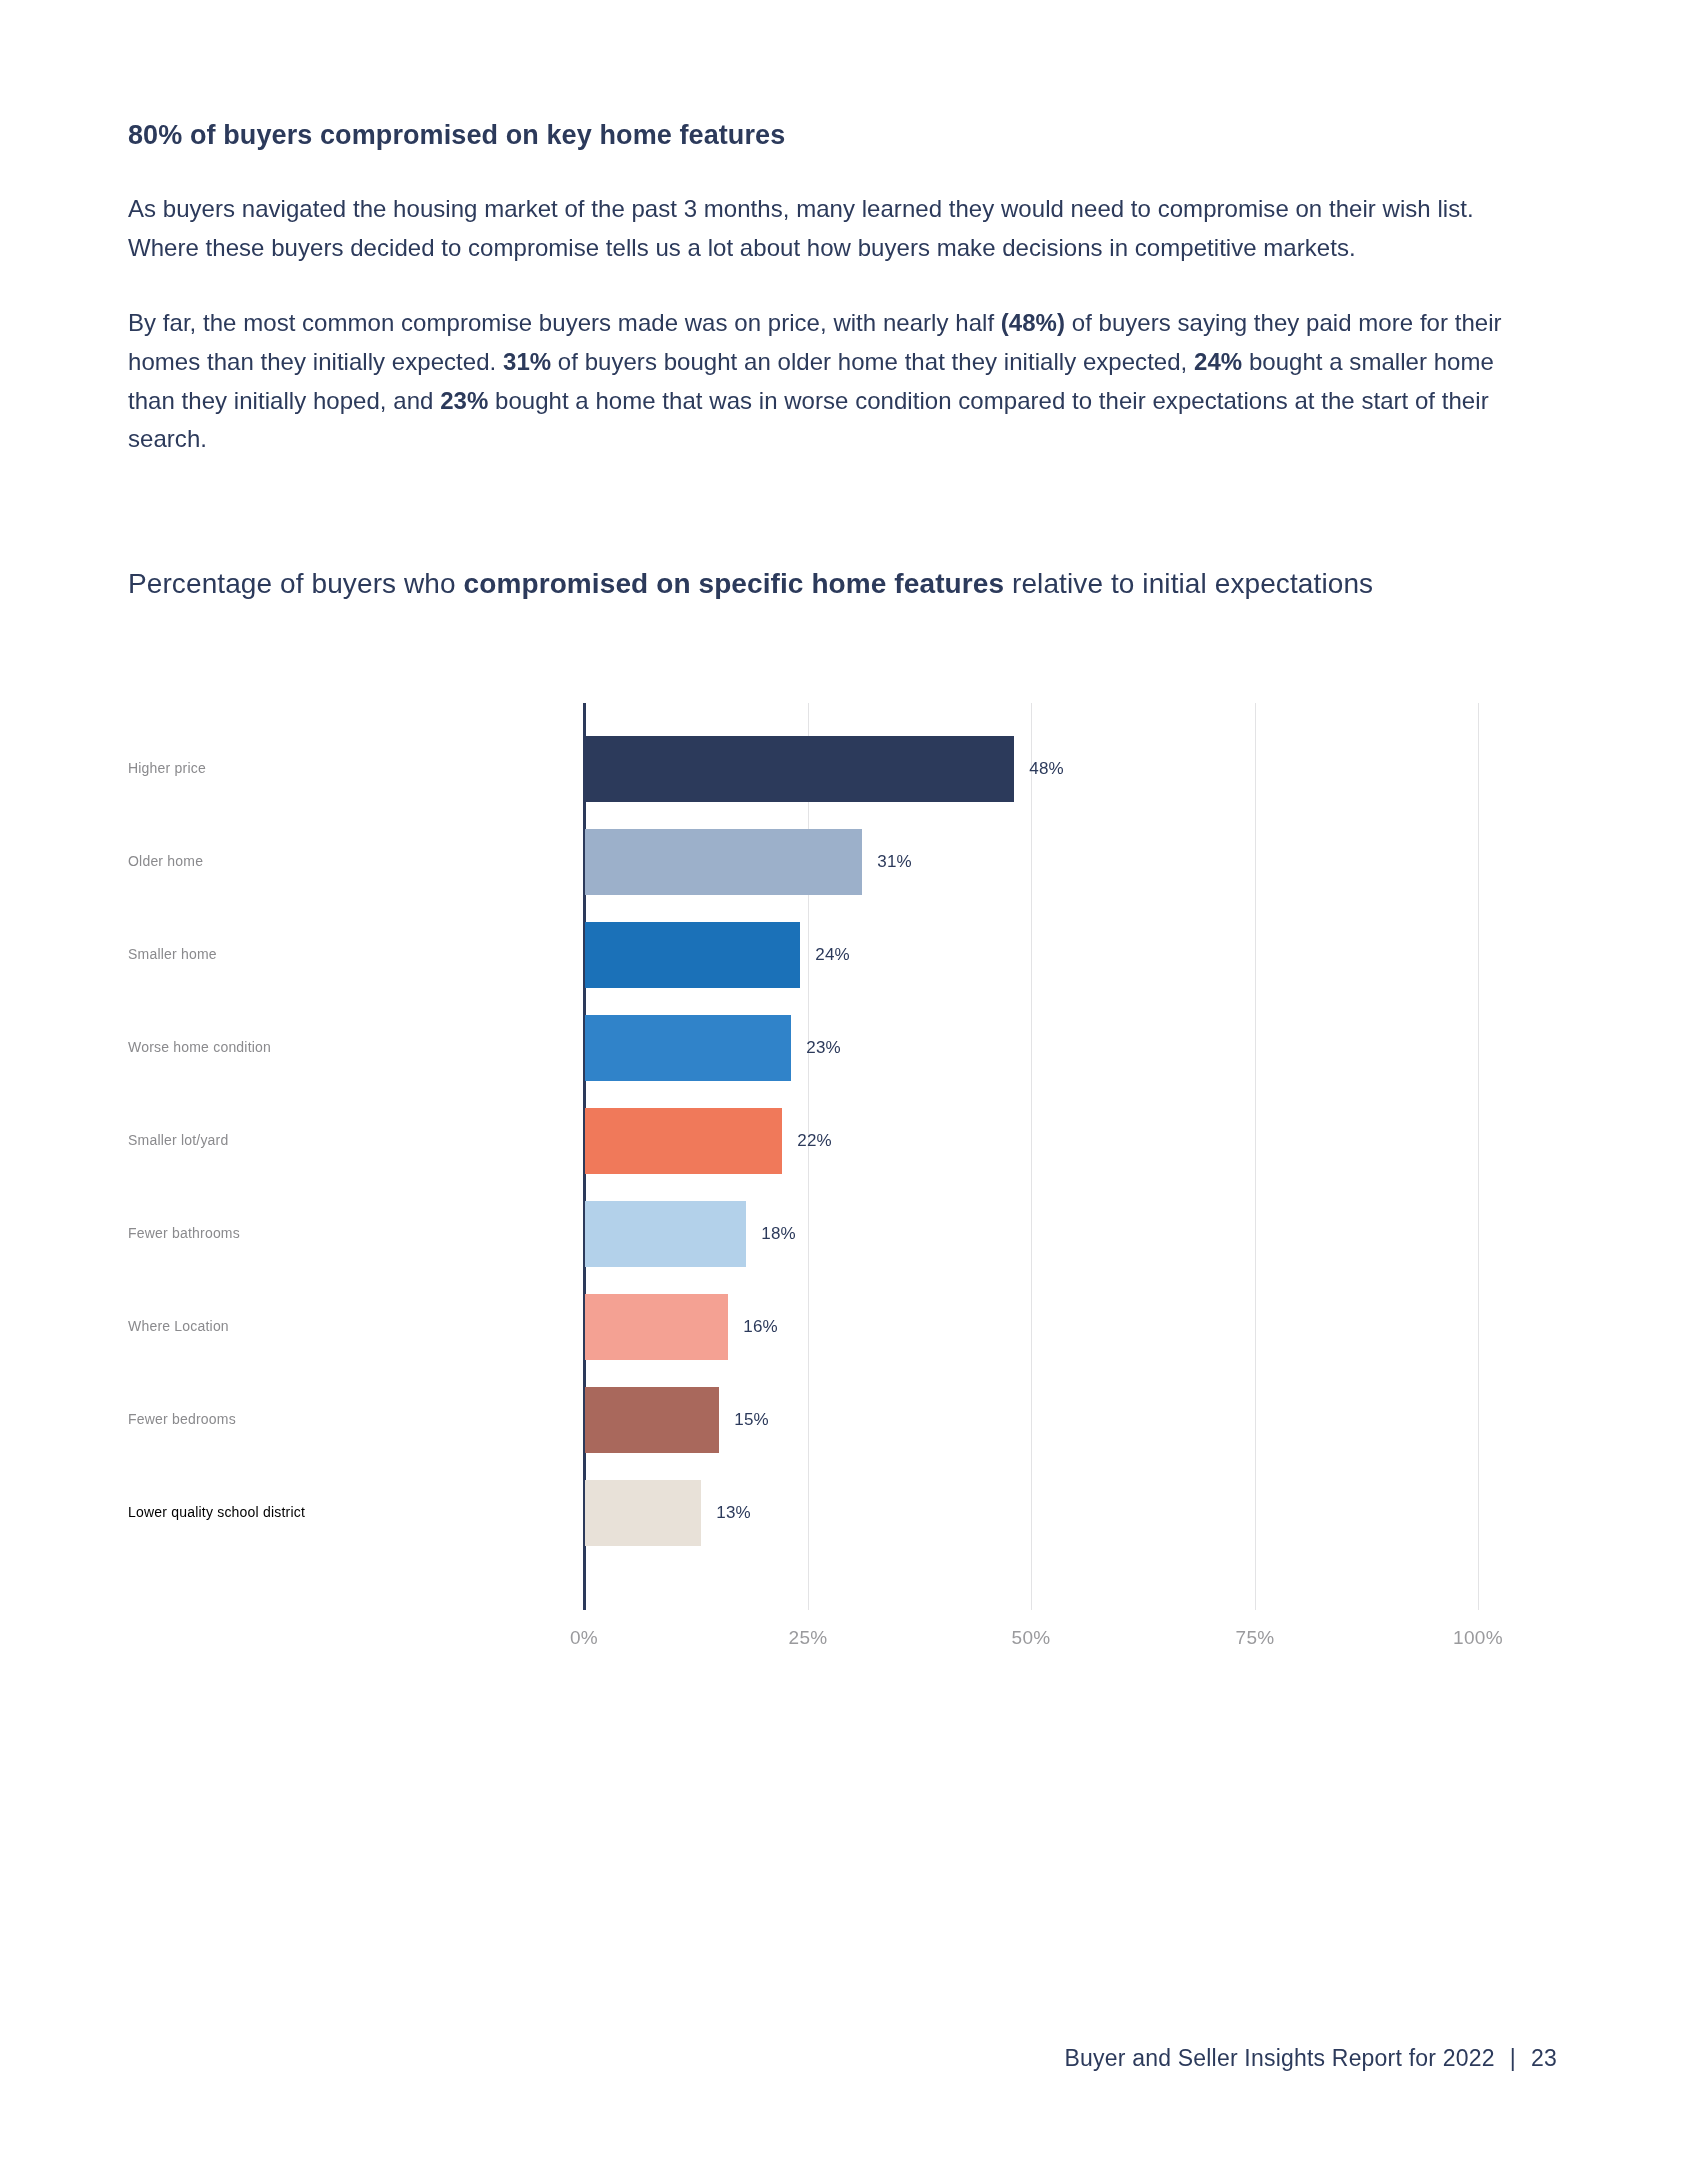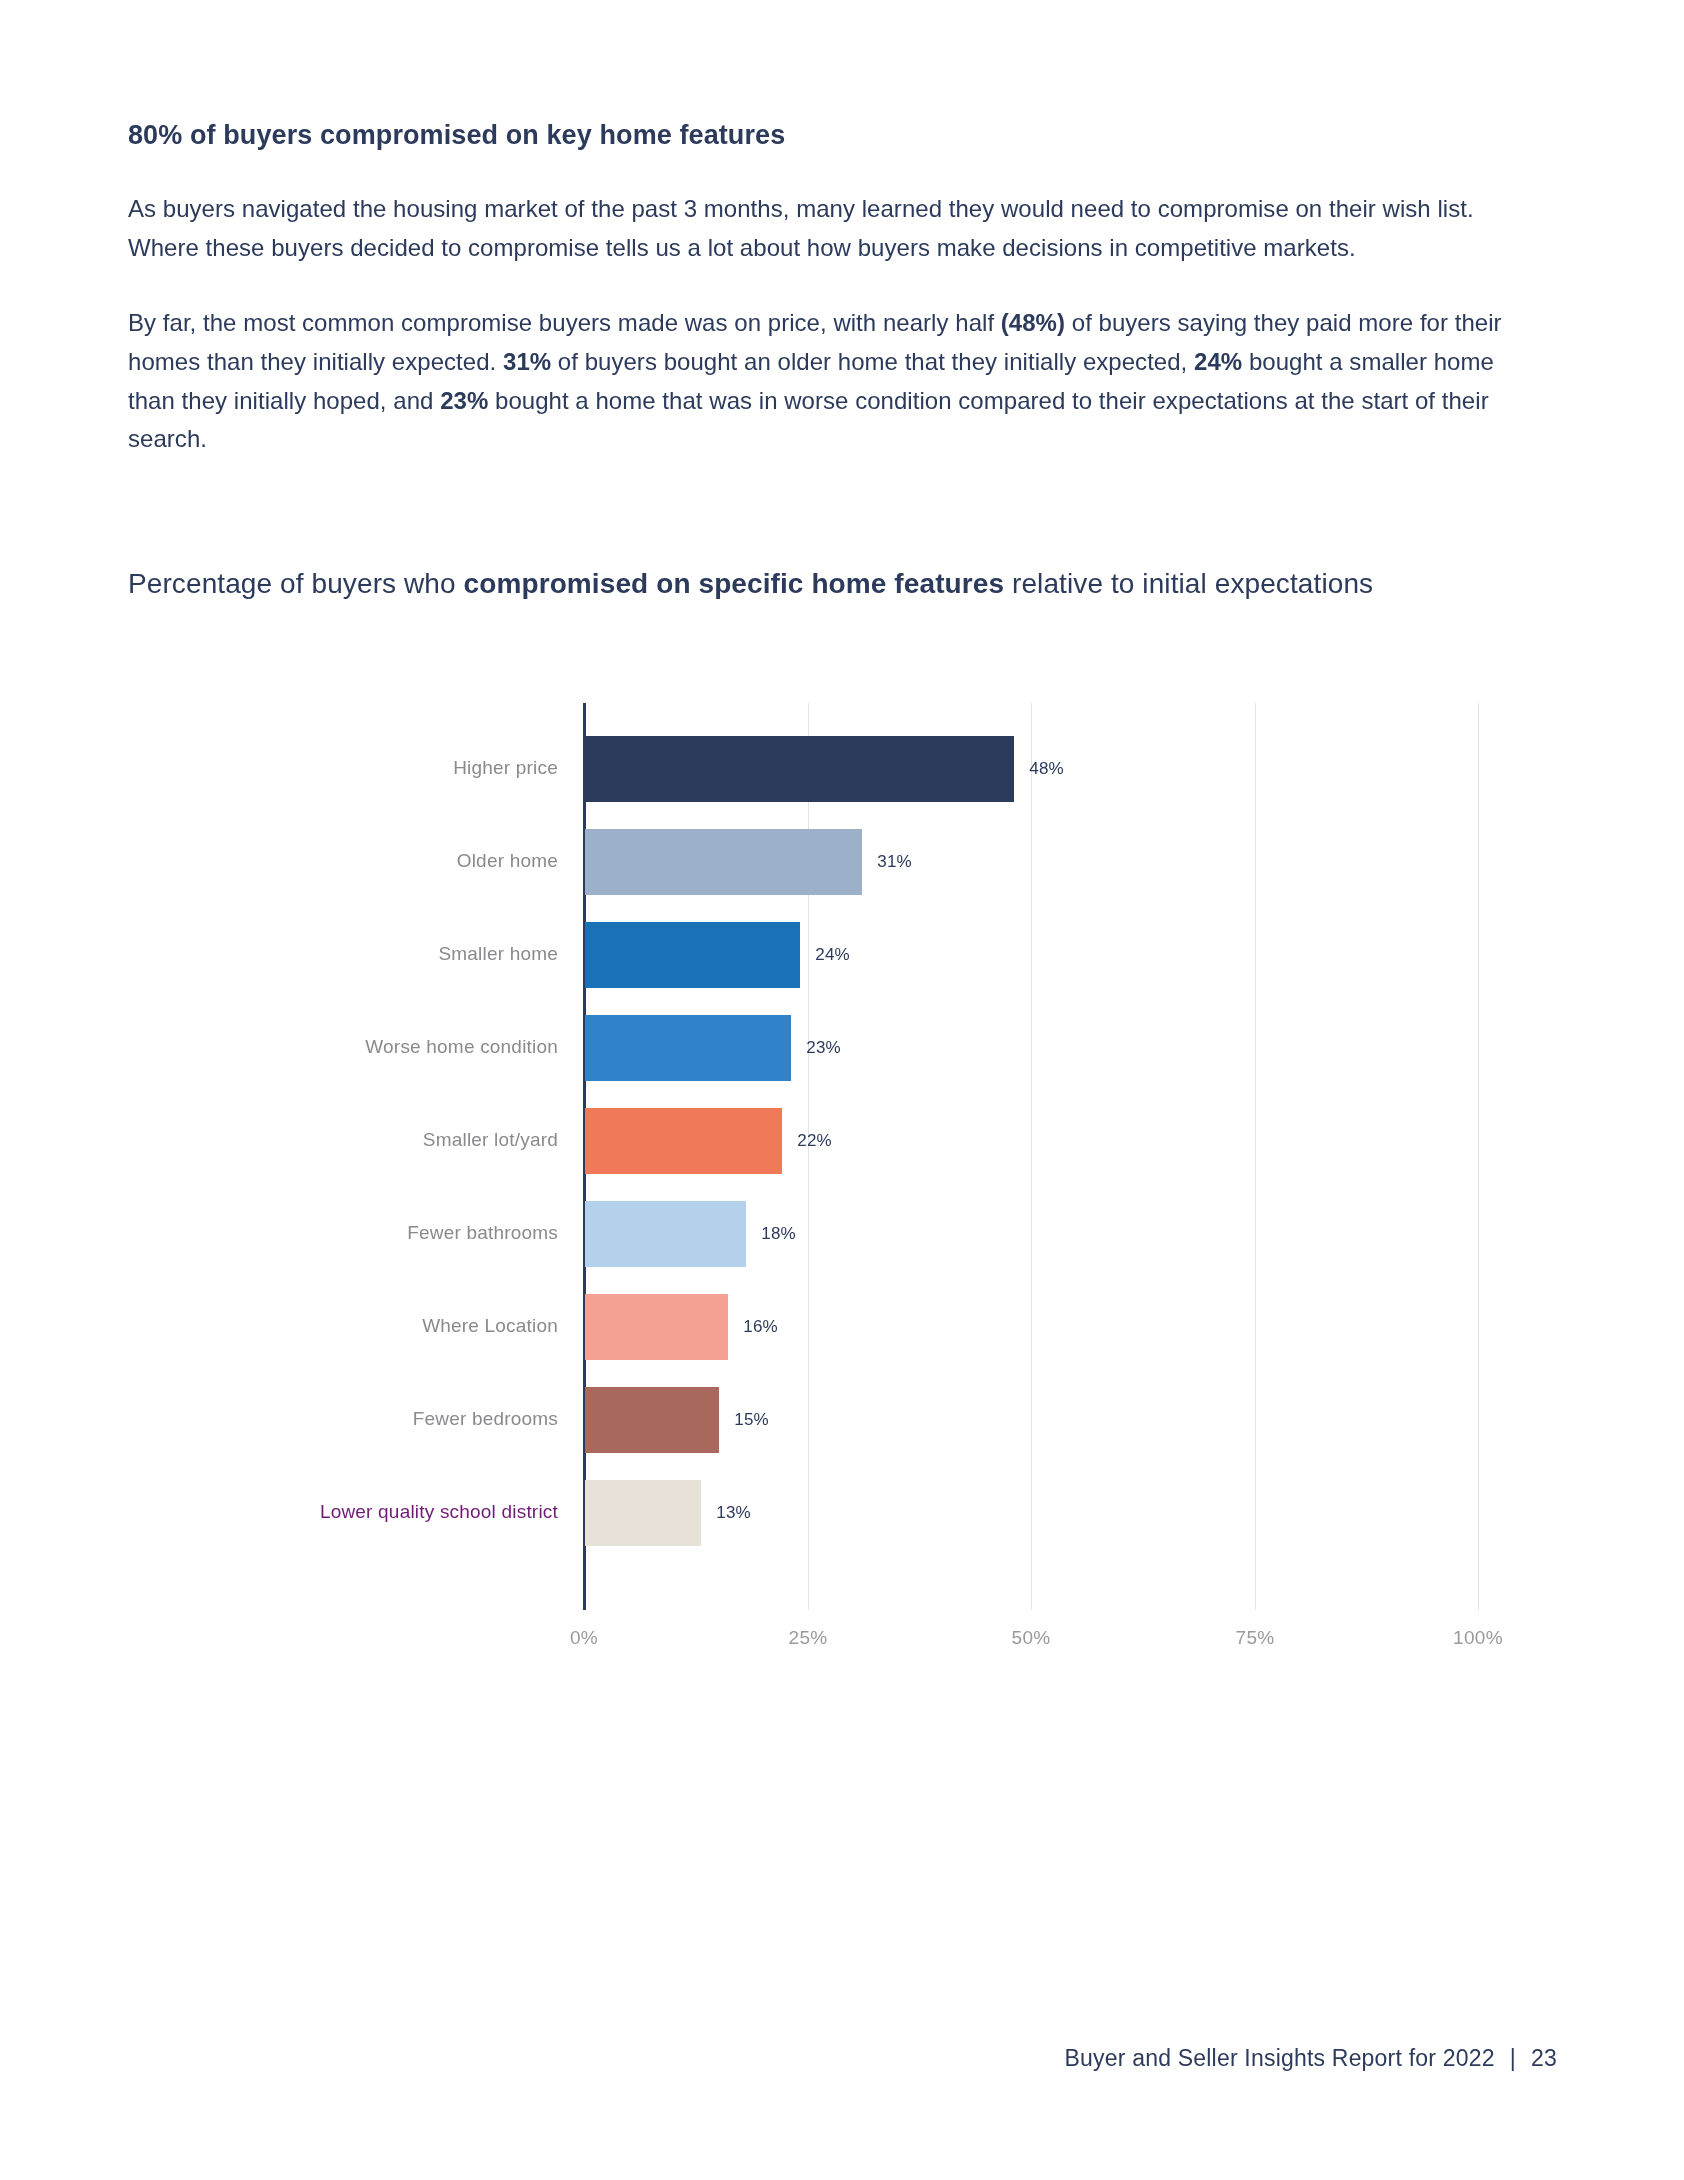--- a/index.html
+++ b/index.html
@@ -110,22 +110,21 @@
   .row {
     position: relative;
     height: 93px;
     display: flex;
     align-items: center;
   }
   .cat-label {
     position: absolute;
     left: 0;
     width: 430px;
-    text-align: right;
-    font-size: 19px;
+    font-size: 14px;
     color: #8a8a8d;
     letter-spacing: 0.2px;
     line-height: 1.2;
   }
   .bar-wrap {
     position: absolute;
     left: 457px;
     height: 66px;
     top: 13.6px;
     display: flex;
@@ -244,21 +243,21 @@
             </div>
           </div>
           <div class="row">
             <div class="cat-label" style="color: rgb(138, 138, 141);">Fewer bedrooms</div>
             <div class="bar-wrap">
               <div class="bar" style="width: 134px; background: rgb(169, 104, 92);"></div>
               <div class="bar-value" style="color: rgb(44, 58, 91);">15%</div>
             </div>
           </div>
           <div class="row">
-            <div class="cat-label" style="color: #701a75;">Lower quality school district</div>
+            <div class="cat-label" style="color: #000000;">Lower quality school district</div>
             <div class="bar-wrap">
               <div class="bar" style="width: 116px; background: rgb(232, 225, 216);"></div>
               <div class="bar-value" style="color: rgb(44, 58, 91);">13%</div>
             </div>
           </div>
         </div>
     </div>
     <div class="x-axis">
         <span class="tick" style="left: 0px;">0%</span>
         <span class="tick" style="left: 224px;">25%</span>

